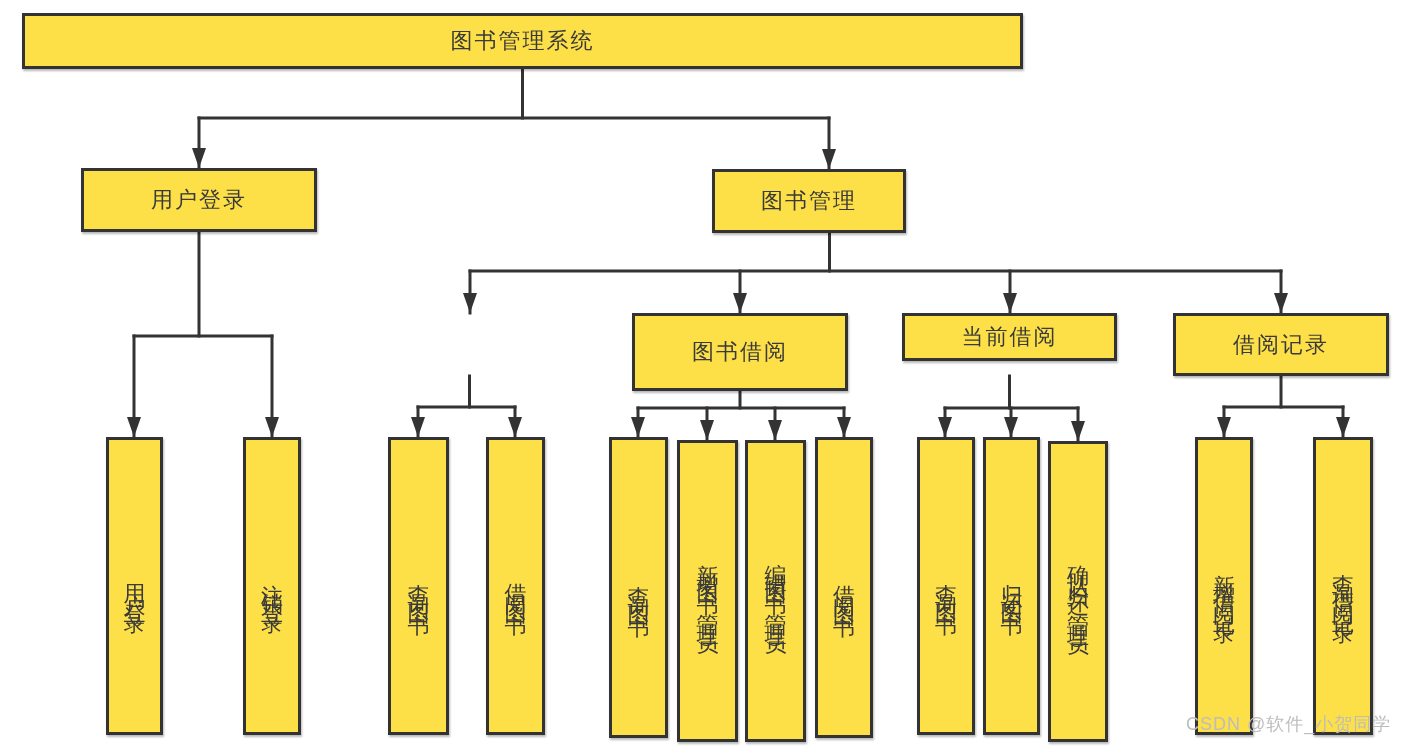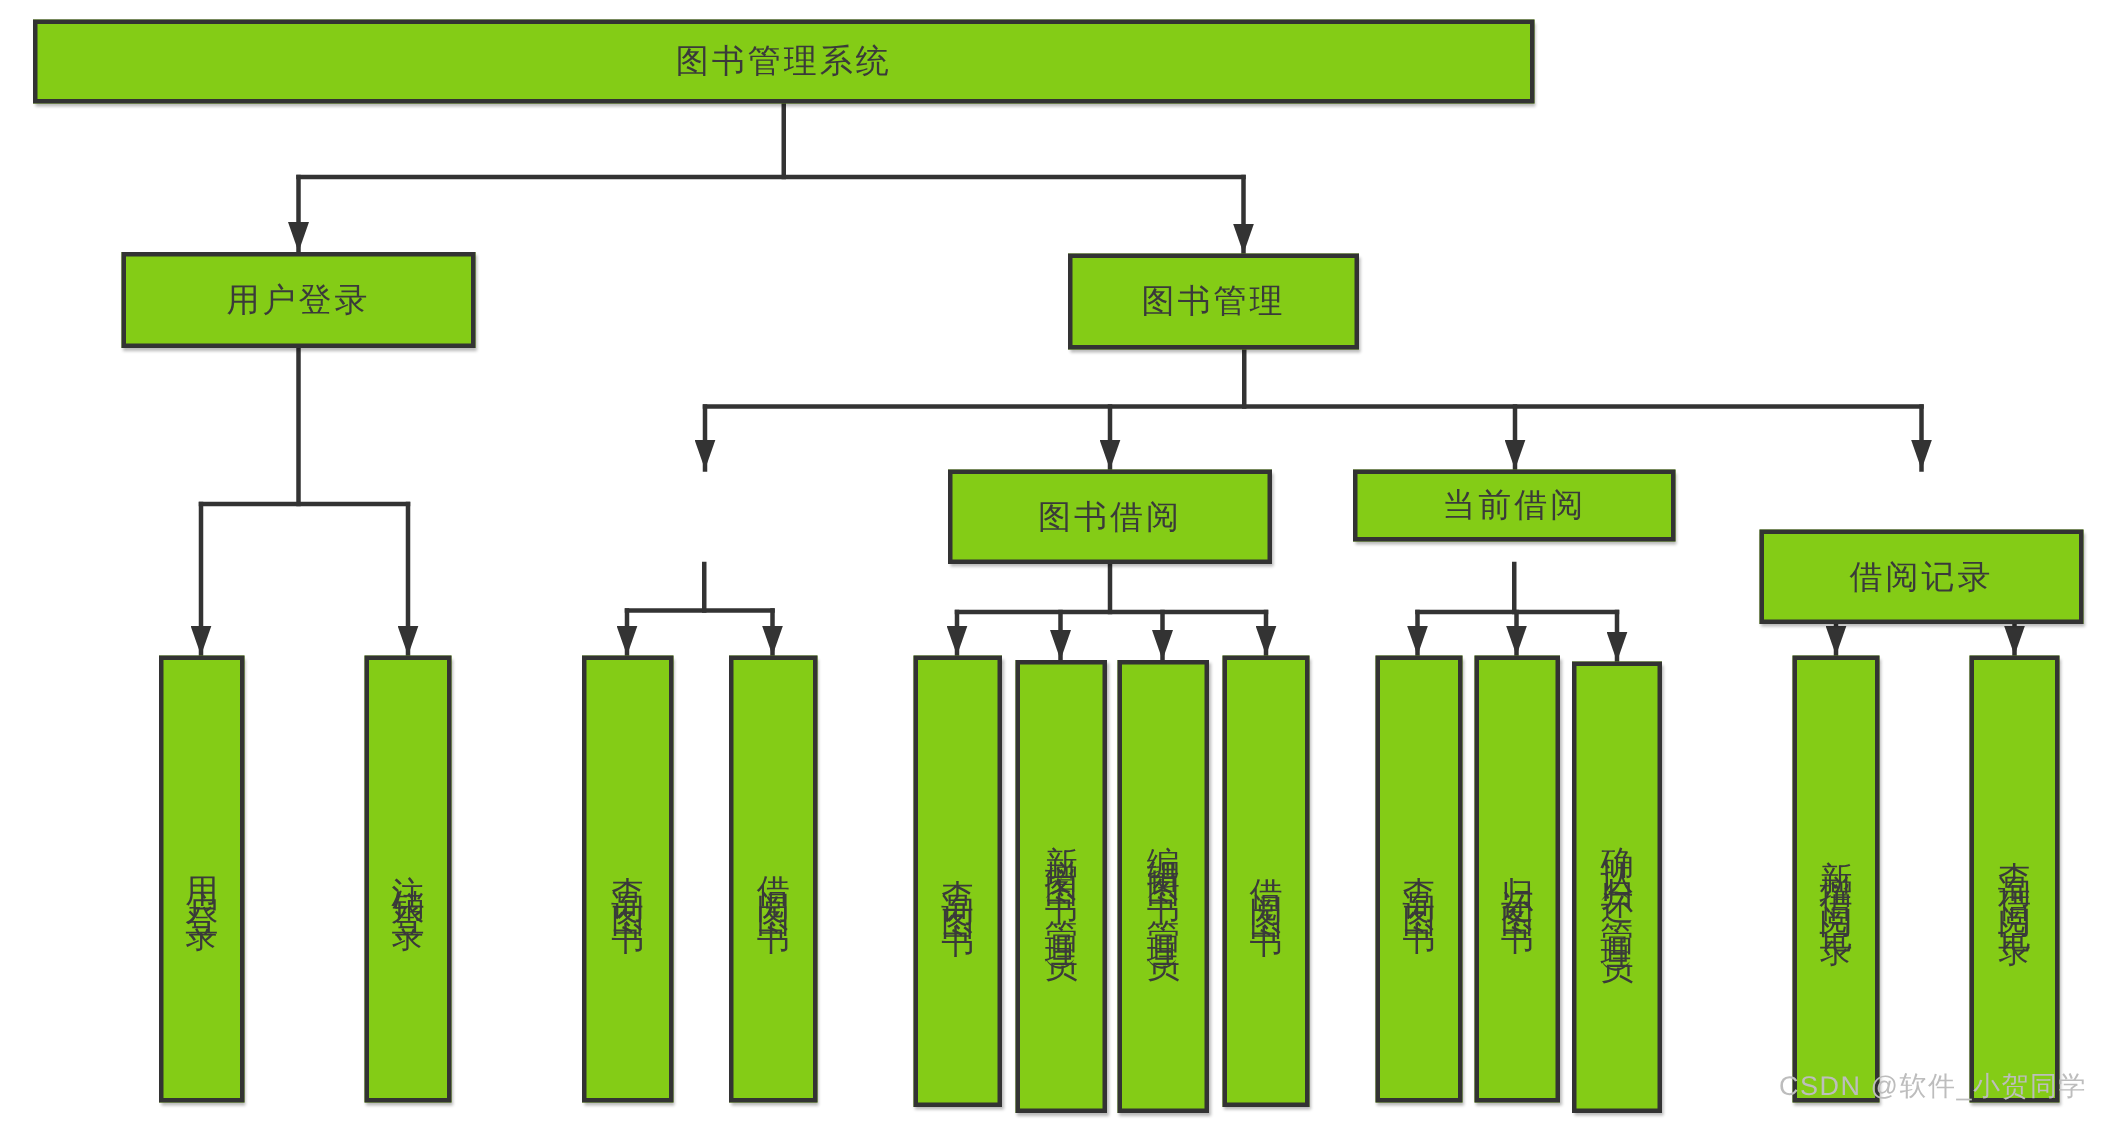--- a/index.html
+++ b/index.html
@@ -2,21 +2,21 @@
 <html><head>
 <meta charset="utf-8">
 <style>
   html,body{margin:0;padding:0;background:#ffffff;}
   .stage{
     position:relative;width:1405px;height:747px;background:#ffffff;overflow:hidden;
     font-family:"Liberation Sans","DejaVu Sans",sans-serif;color:#333333;
   }
   .stage svg{position:absolute;left:0;top:0;pointer-events:none;}
   .box{
-    position:absolute;box-sizing:border-box;background:#84cc16;
+    position:absolute;box-sizing:border-box;background:#fde047;
     border:3px solid #333333;display:flex;align-items:center;justify-content:center;
     box-shadow:1px 2px 2px rgba(0,0,0,0.28);z-index:2;
   }
   .box .lbl{font-size:22px;color:#3a3a3a;letter-spacing:2px;white-space:nowrap;}
   .leaf .lbl{
     writing-mode:vertical-rl;text-orientation:mixed;
     letter-spacing:10px;line-height:1;font-size:22px;white-space:normal;
   }
   .watermark{
     position:absolute;left:1186px;top:712px;z-index:5;
@@ -82,27 +82,27 @@
     <span class="lbl">图书管理系统</span>
   </div>
 
   <div class="box" style="left:81px;top:168px;width:236px;height:64px;">
     <span class="lbl">用户登录</span>
   </div>
   <div class="box" style="left:712px;top:169px;width:194px;height:64px;">
     <span class="lbl">图书管理</span>
   </div>
 
-  <div class="box" style="left:632px;top:313px;width:216px;height:63px;">
+  <div class="box" style="left:632px;top:313px;width:216px;height:78px;">
     <span class="lbl">图书借阅</span>
   </div>
   <div class="box" style="left:902px;top:313px;width:215px;height:48px;">
     <span class="lbl">当前借阅</span>
   </div>
-  <div class="box" style="left:1173px;top:313px;width:216px;height:63px;margin-top:40px;">
+  <div class="box" style="left:1173px;top:313px;width:216px;height:63px;">
     <span class="lbl">借阅记录</span>
   </div>
 
   <div class="box leaf" style="left:106px;top:437px;width:57px;height:298px;">
     <span class="lbl">用户登录</span>
   </div>
   <div class="box leaf" style="left:243px;top:437px;width:58px;height:298px;">
     <span class="lbl">注销登录</span>
   </div>
 

